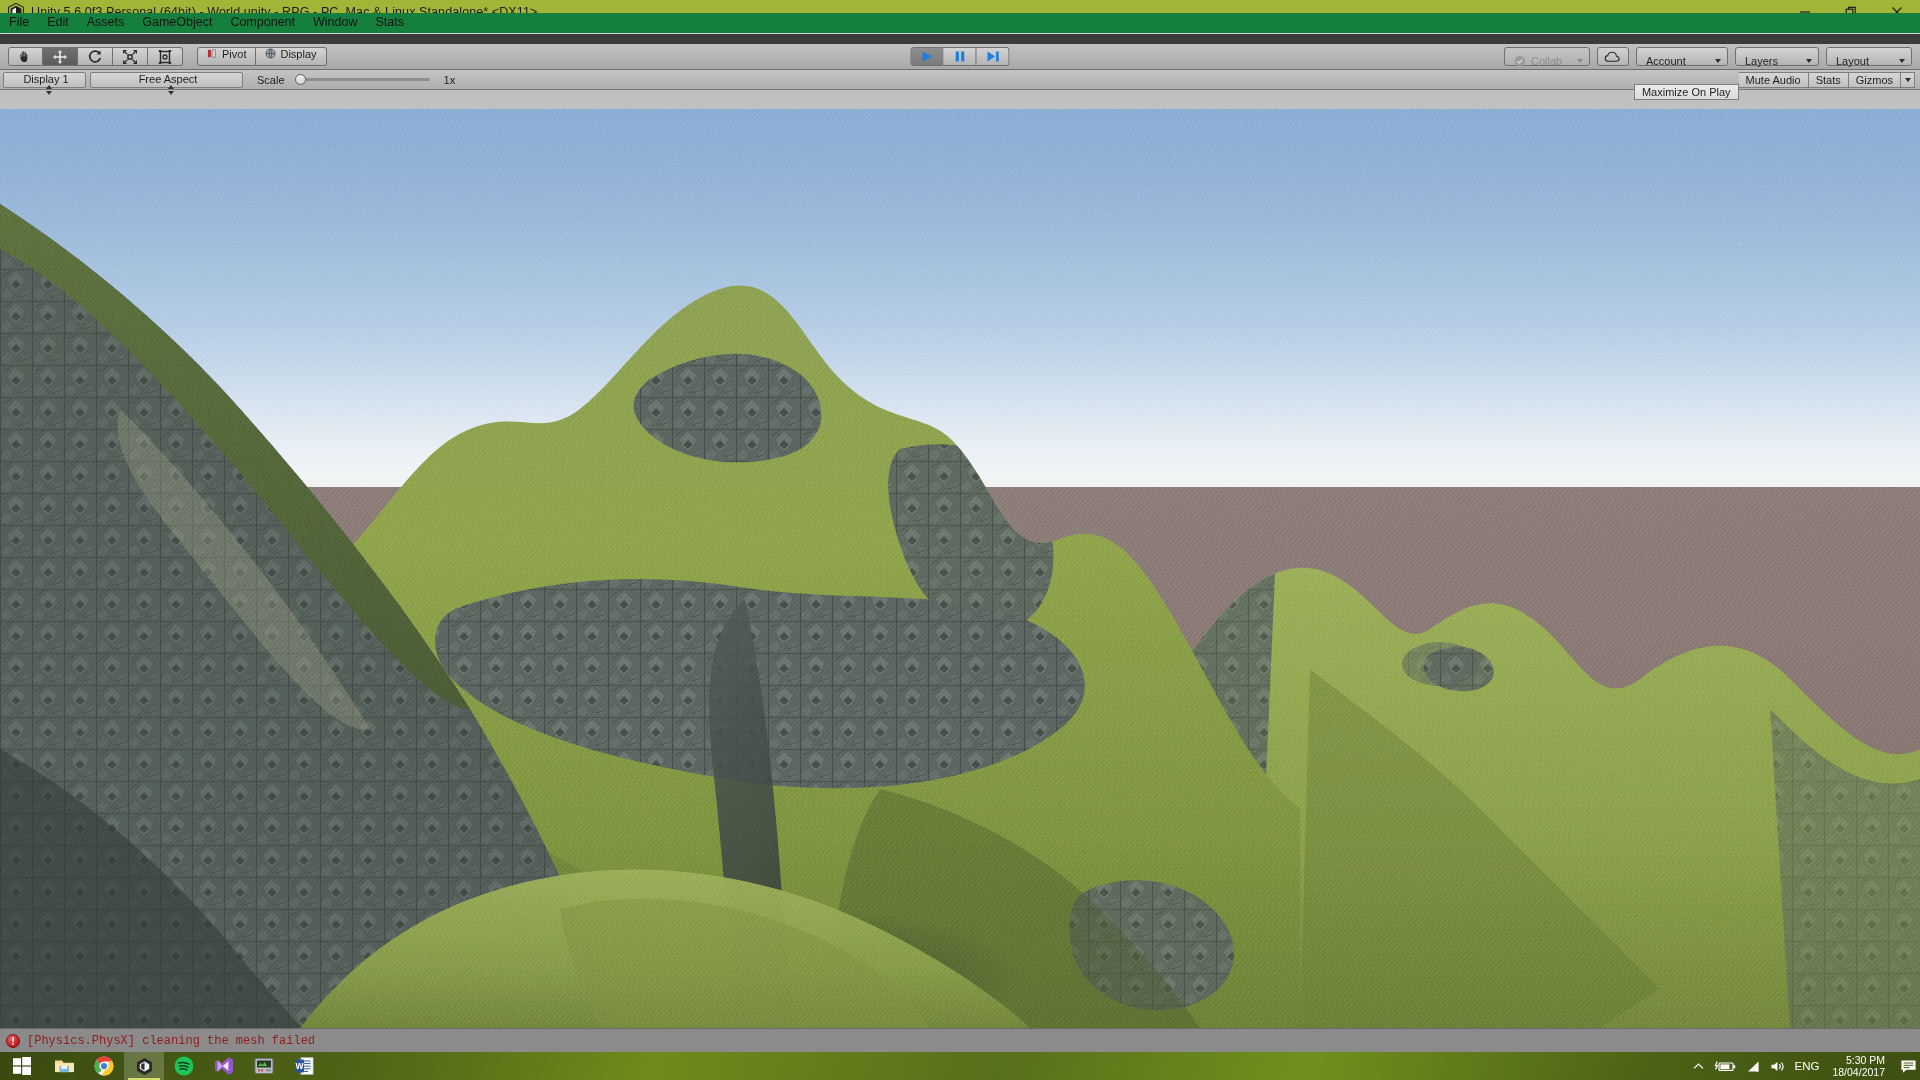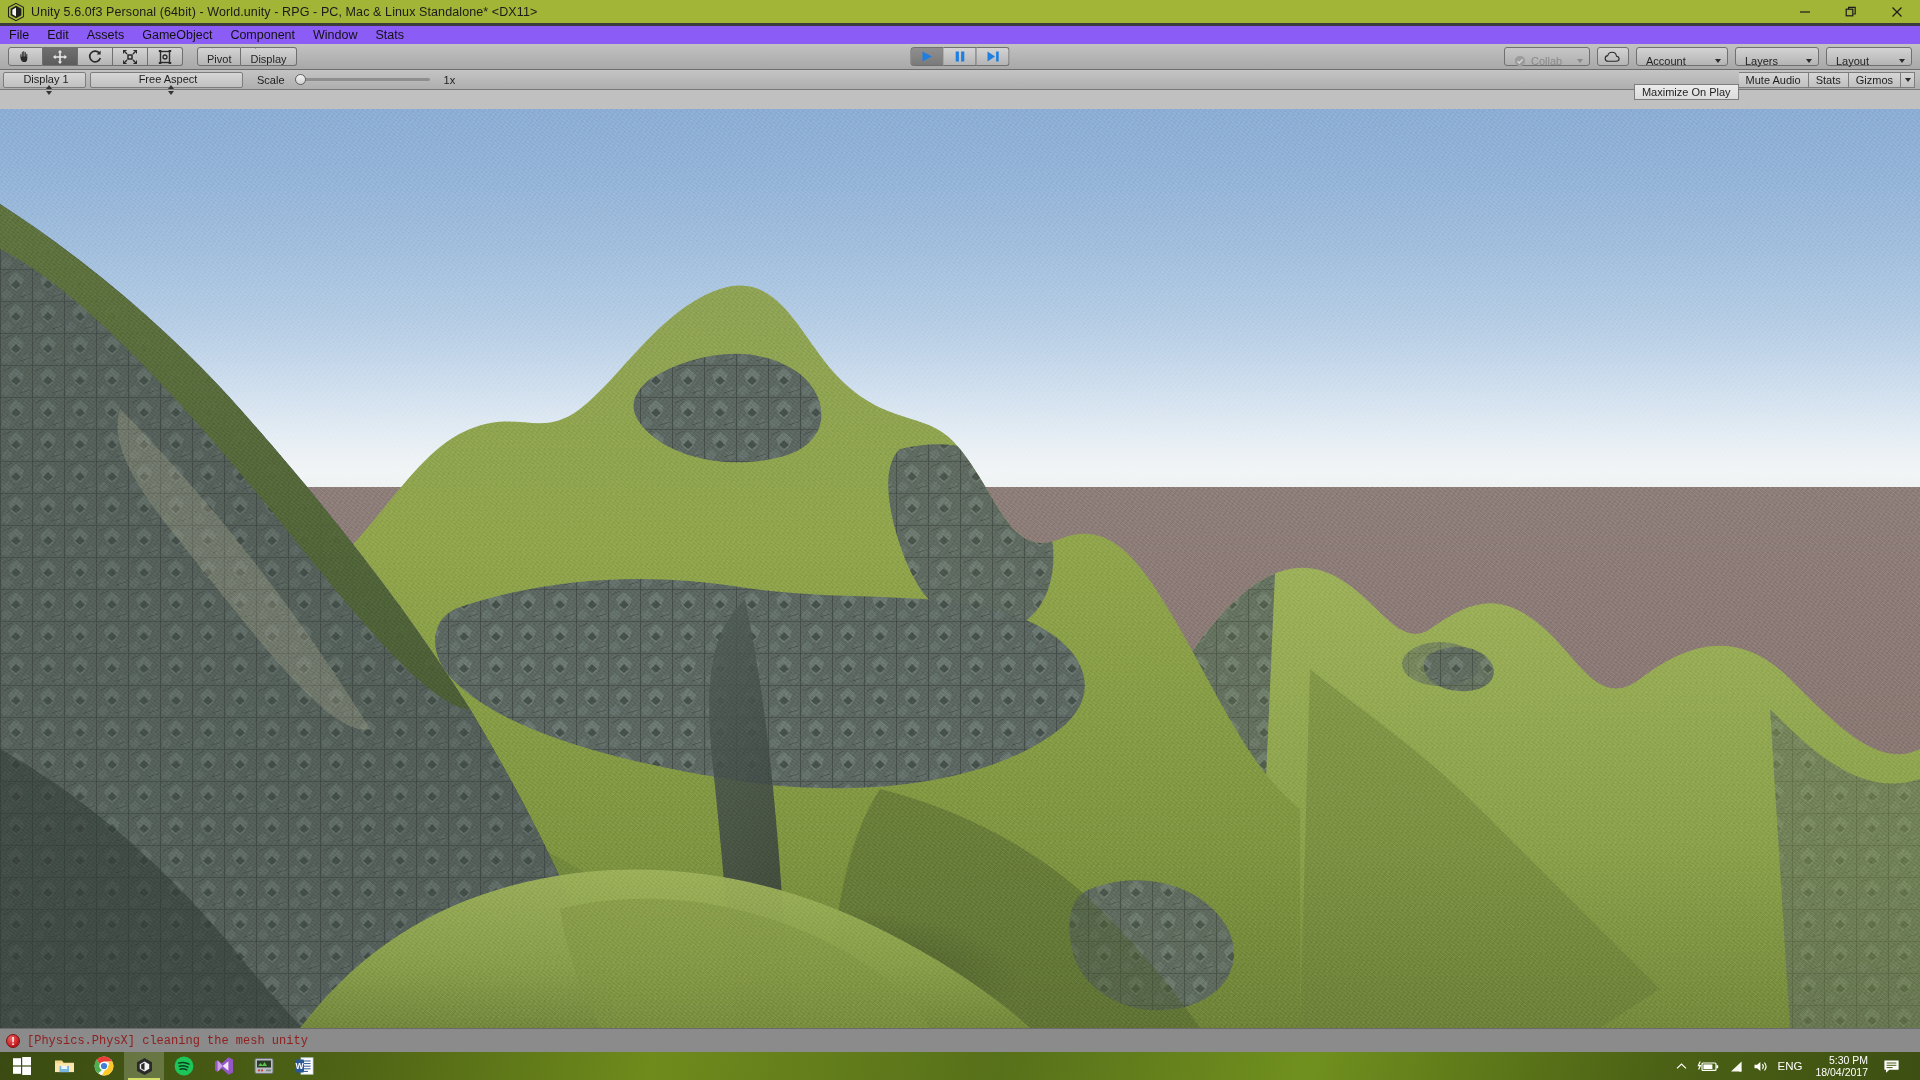--- a/index.html
+++ b/index.html
@@ -23,22 +23,22 @@
     white-space: nowrap; letter-spacing: 0.1px;
   }
   .win-controls { margin-left: auto; display: flex; height: 23px; }
   .win-btn {
     width: 46px; height: 23px; display: flex; align-items: center; justify-content: center;
     color: #1c1c1c;
   }
 
   
   .menubar {
-    position: absolute; left: 0; top: 26px; width: 1920px; height: 21px;
-    background: #8b5cf6; display: flex; align-items: center;
+    position: absolute; left: 0; top: 13px; width: 1920px; height: 21px;
+    background: #15803d; display: flex; align-items: center;
     border-bottom: 1px solid #d5d5d5;
   }
   .menu-item {
     font-size: 12.5px; color: #121212; padding: 2px 9px 3px 9px; line-height: 15px;
   }
 
   
   .toolbar {
     position: absolute; left: 0; top: 44px; width: 1920px; height: 26px;
     background: linear-gradient(#c2c2c2, #a8a8a8);
@@ -56,21 +56,21 @@
   .tb-btn:last-child { border-radius: 0 3px 3px 0; }
   .tb-btn.active { background: linear-gradient(#6f6f6f, #5c5c5c); }
   .tb-btn svg { display: block; }
   .tb-sep { width: 14px; }
 
   .tb-pill {
     height: 19px; padding: 0 9px;
     background: linear-gradient(#d4d4d4, #b4b4b4);
     border: 1px solid #6f6f6f;
     display: flex; align-items: flex-start; gap: 4px;
-    font-size: 11px; color: #1f1f1f; flex-direction: column;
+    font-size: 11px; color: #1f1f1f;
   }
   .tb-pill.left { border-radius: 3px 0 0 3px; }
   .tb-pill.right { border-radius: 0 3px 3px 0; border-left-width: 0; }
 
   .play-group {
     position: absolute; left: 50%; transform: translateX(-50%);
     display: flex;
   }
   .play-btn {
     width: 33px; height: 19px;
@@ -217,21 +217,21 @@
   .tb-item {
     width: 40px; height: 28px; display: flex; align-items: center; justify-content: center;
     position: relative;
   }
   .tb-item.start { width: 44px; }
   .tb-item.active { background: rgba(255,255,255,0.20); }
   .tb-item.active::after {
     content: ''; position: absolute; left: 4px; right: 4px; bottom: 0; height: 2px;
     background: #d2e06a;
   }
-  .tray { margin-left: auto; display: flex; align-items: center; gap: 9px; padding-right: 20px; height: 28px; }
+  .tray { margin-left: auto; display: flex; align-items: center; gap: 9px; padding-right: 3px; height: 28px; }
   .tray-ico { color: #fff; display: flex; align-items: center; }
   .tray-lang { color: #fff; font-size: 11.5px; }
   .tray-clock { color: #fff; font-size: 10.5px; line-height: 12px; text-align: right; padding: 0 4px; }
   .tray-notif { color: #fff; display: flex; align-items: center; padding-left: 2px; }
 </style>
 </head>
 <body>
 
 <div id="app">
 
@@ -567,21 +567,21 @@
         <path d="M1430 545 C1452 533 1478 536 1490 552 C1500 566 1490 580 1468 582
                  C1444 584 1424 572 1424 558 C1424 551 1426 547 1430 545z" fill="url(#pRock)" opacity=".85"></path>
       </g>
     </svg>
 
     <div class="grain"></div>
   </div>
 
   <div class="statusbar">
     <div class="err-icon">!</div>
-    <div class="err-text">[Physics.PhysX] cleaning the mesh unity</div>
+    <div class="err-text">[Physics.PhysX] cleaning the mesh failed</div>
   </div>
 
   <div class="taskbar">
     <div class="tb-items">
       <div class="tb-item start">
         <svg width="18" height="18" viewBox="0 0 18 18">
           <rect x="0" y="1.2" width="8" height="7.2" fill="#fff"></rect>
           <rect x="9.2" y="0" width="8.8" height="8.4" fill="#fff"></rect>
           <rect x="0" y="9.6" width="8" height="7.2" fill="#fff"></rect>
           <rect x="9.2" y="9.6" width="8.8" height="8.4" fill="#fff"></rect>

